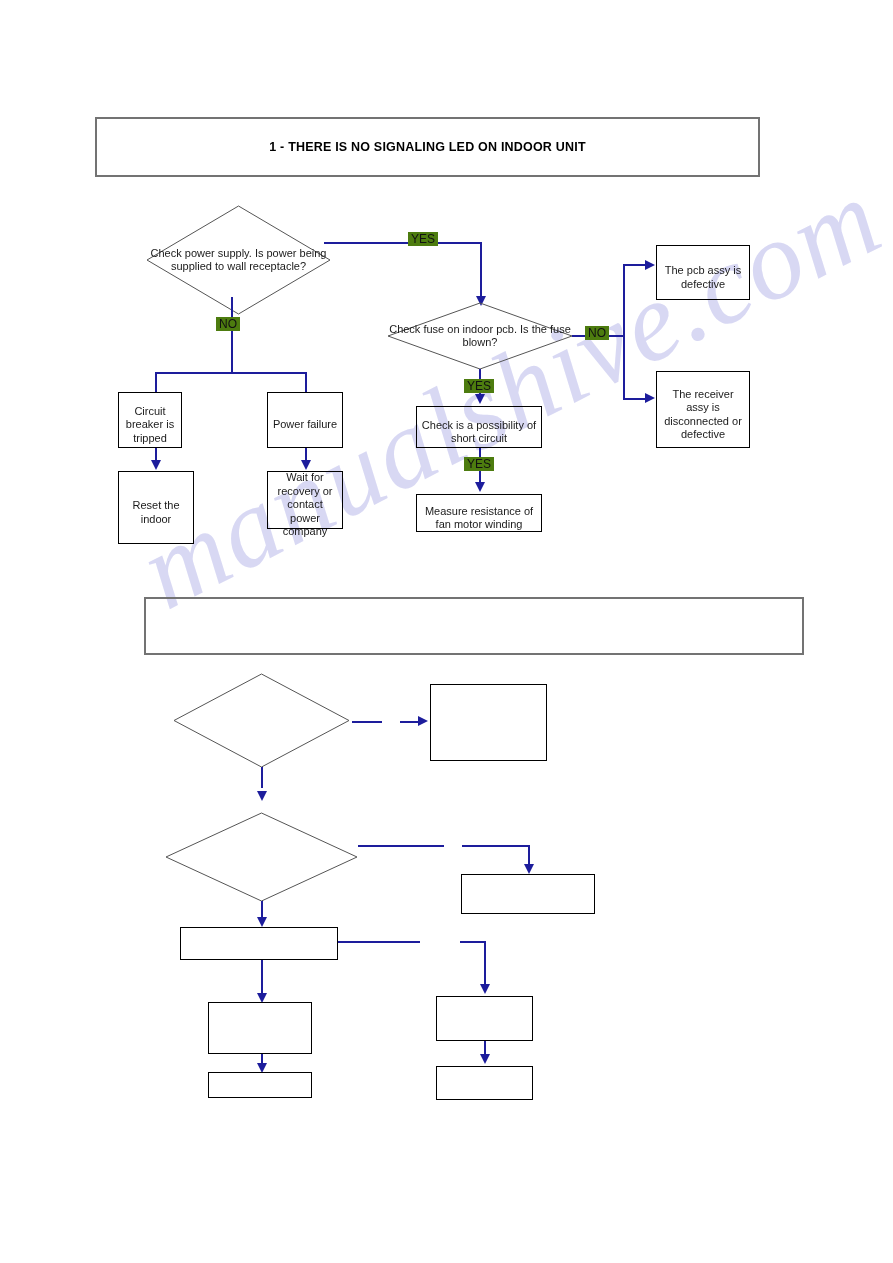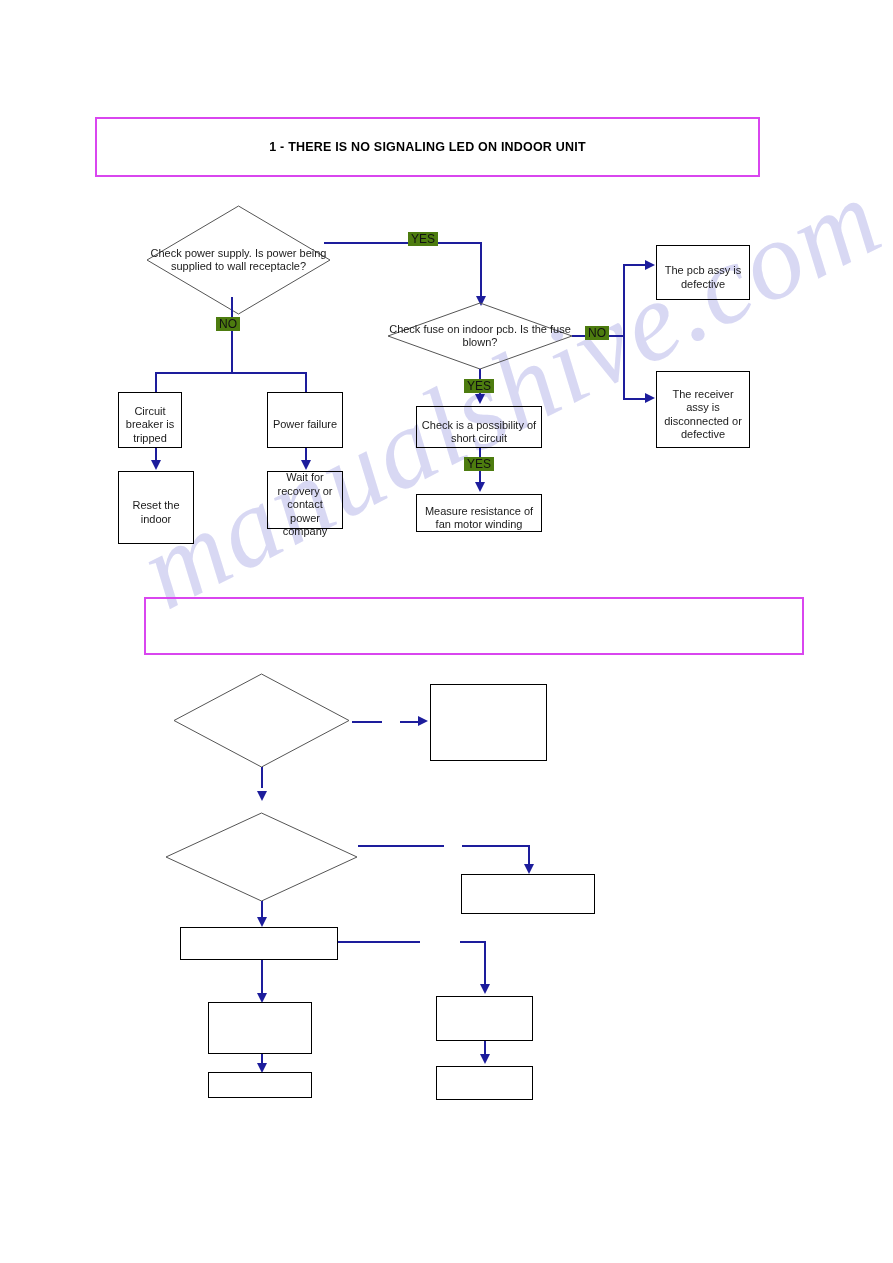--- a/index.html
+++ b/index.html
@@ -36,21 +36,21 @@
     transform-origin: 0 0;
     white-space: nowrap;
     letter-spacing: 2px;
     pointer-events: none;
     user-select: none;
     z-index: 0;
   }
   
   .title-banner {
     position: absolute;
-    border: 2px solid #d946ef;
+    border: 2px solid #737373;
     background: transparent;
     box-sizing: border-box;
     display: flex;
     align-items: center;
     justify-content: center;
     z-index: 3;
   }
   .title-banner .title-text {
     font-size: 12.5px;
     font-weight: bold;

